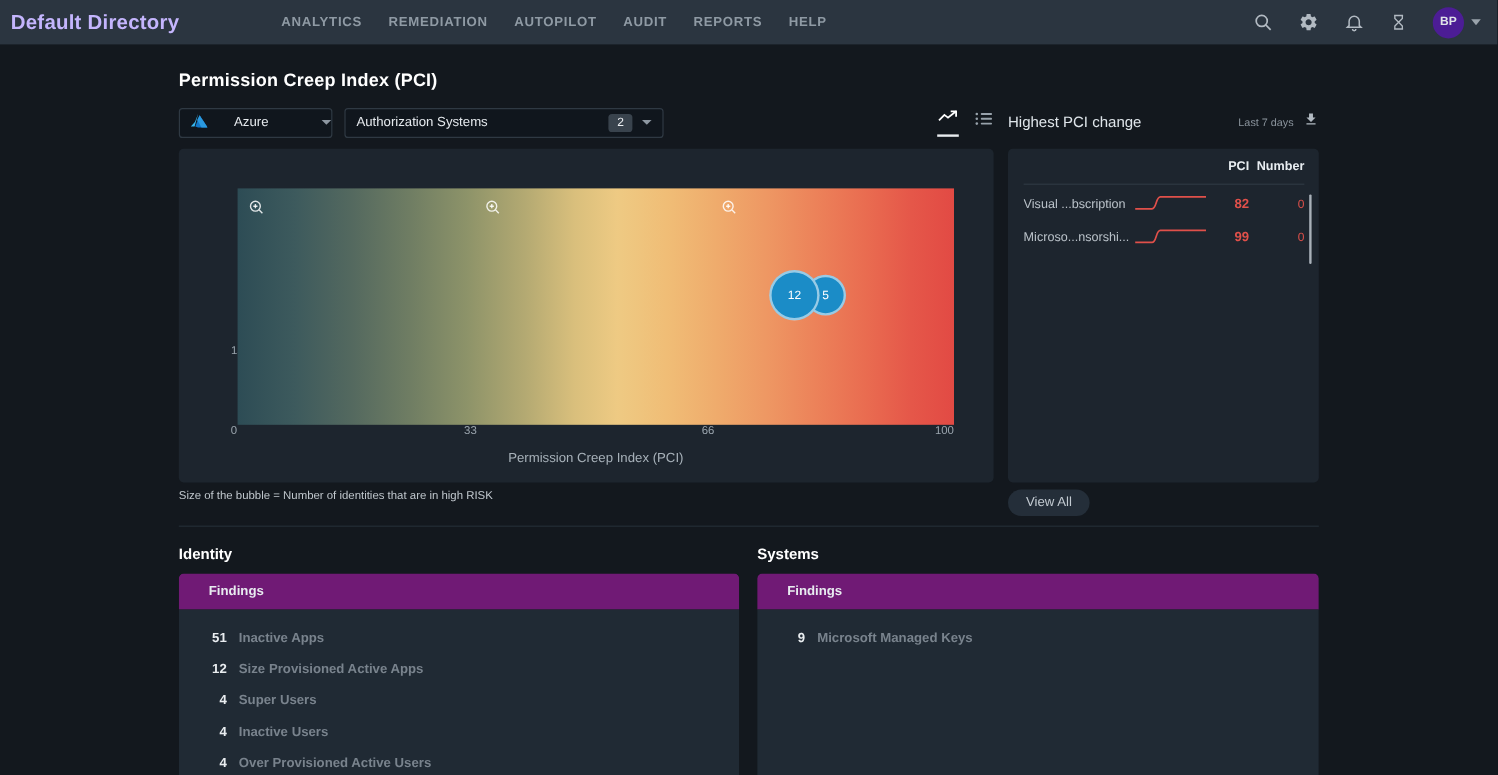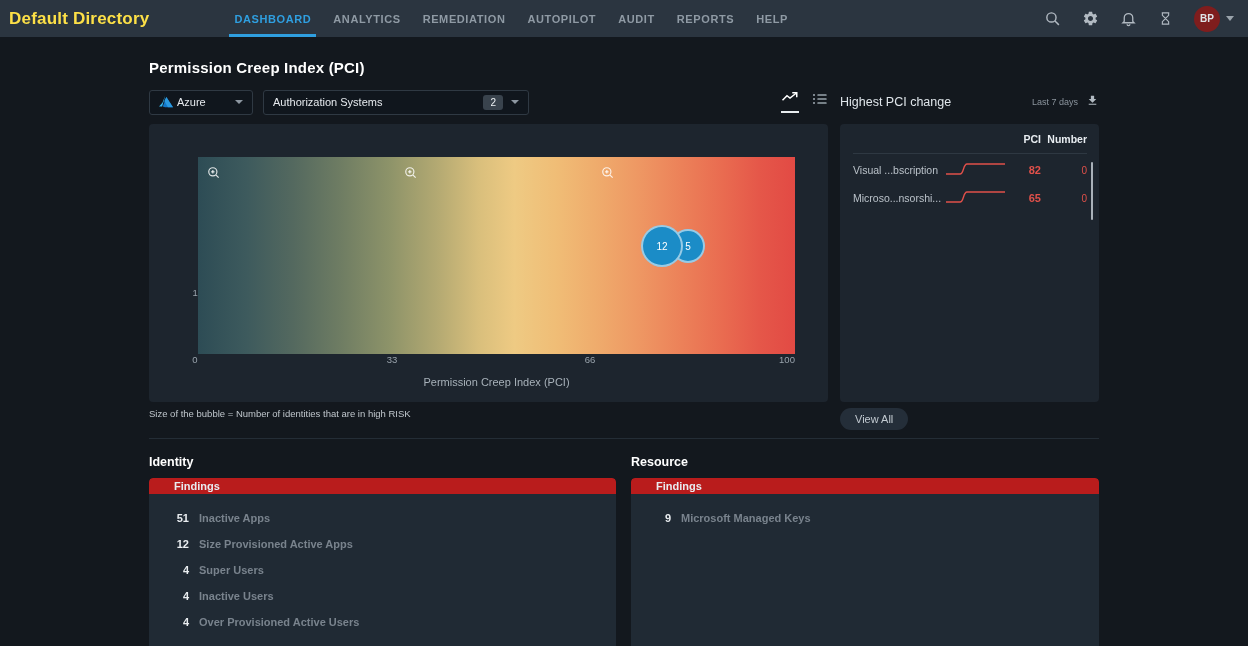--- a/index.html
+++ b/index.html
@@ -1,46 +1,46 @@
 <!DOCTYPE html>
 <html><head>
 <meta charset="utf-8">
 <style>
   * { margin:0; padding:0; box-sizing:border-box; }
   html,body { width:1248px; height:646px; overflow:hidden; background:#13181e;
     font-family:"Liberation Sans", sans-serif; -webkit-font-smoothing:antialiased; }
 
   
   .topbar { height:37px; background:#2b3540; display:flex; align-items:stretch; position:relative; }
-  .brand { color:#fde047; font-size:17px; font-weight:bold; align-self:center; padding-left:9px; letter-spacing:.2px; }
+  .brand { color:#c4b5fd; font-size:17px; font-weight:bold; align-self:center; padding-left:9px; letter-spacing:.2px; }
   .nav { display:flex; margin-left:74px; }
   .nav-item { display:flex; align-items:center; padding:0 11px; font-size:11px; font-weight:bold;
     letter-spacing:.6px; color:#8f9aa4; cursor:pointer; position:relative; }
   .nav-item.active { color:#2f9fe0; }
   .nav-item.active::after { content:""; position:absolute; left:6px; right:6px; bottom:0; height:3px; background:#2f9fe0; }
   .top-icons { margin-left:auto; display:flex; align-items:center; gap:21px; padding-right:14px; color:#b2bac2; }
   .top-icons svg { display:block; }
   .avatar-wrap { display:flex; align-items:center; gap:6px; }
-  .avatar { width:26px; height:26px; border-radius:50%; background:#7f1d1d; color:#dfe3e7;
+  .avatar { width:26px; height:26px; border-radius:50%; background:#4c1d95; color:#dfe3e7;
     font-size:10px; font-weight:bold; display:flex; align-items:center; justify-content:center; }
   .caret { width:0; height:0; border-left:4px solid transparent; border-right:4px solid transparent; border-top:5px solid #9aa3ab; }
 
   
   .content { width:950px; margin:0 auto; }
   .page-title { margin-top:22px; color:#fff; font-size:15px; font-weight:bold; letter-spacing:.2px; }
 
   .main-grid { display:flex; gap:12px; margin-top:13px; }
   .col-left { width:679px; }
   .col-right { width:280px; }
 
   
   .left-head { display:flex; align-items:center; height:26px; }
   .select { height:25px; background:#10161d; border:1px solid #2f3943; border-radius:3px;
     display:flex; align-items:center; font-size:11px; color:#e6eaee; cursor:pointer; }
-  .select.azure { width:104px; padding:0 9px; gap:4px; }
+  .select.azure { width:128px; padding:0 9px; gap:22px; }
   .select.auth { width:266px; padding:0 9px; margin-left:10px; }
   .select .spacer { flex:1; }
   .badge { background:#39434d; color:#eef1f4; font-size:10px; padding:2px 7px; border-radius:3px; margin-right:8px; }
   .sel-caret { width:0; height:0; border-left:4px solid transparent; border-right:4px solid transparent; border-top:4px solid #8d97a1; }
   .chart-toggles { margin-left:auto; display:flex; align-items:center; gap:13px; }
   .toggle { color:#98a2ab; cursor:pointer; padding-bottom:2px; }
   .toggle.active { color:#fff; border-bottom:2px solid #e8ecef; }
 
   
   .chart-card { margin-top:9px; width:679px; height:278px; background:#1d252e; border-radius:4px; position:relative; }
@@ -77,34 +77,33 @@
     padding:5px 15px; border-radius:13px; cursor:pointer; }
 
   .divider { margin-top:8px; border-top:1px solid #242d36; }
 
   
   .sections { display:flex; gap:15px; margin-top:16px; }
   .section-left { width:467px; }
   .section-right { width:468px; }
   .section-title { color:#fff; font-size:12.5px; font-weight:bold; margin-bottom:9px; }
   .findings-card { border-radius:4px 4px 0 0; overflow:hidden; }
-  .findings-head { height:16px; background:#b91c1c; color:#e8ecf0; font-size:11px; font-weight:bold;
+  .findings-head { height:30px; background:#701a75; color:#e8ecf0; font-size:11px; font-weight:bold;
     display:flex; align-items:center; padding-left:25px; border-radius:4px 4px 0 0; }
   .findings-body { background:#202a34; height:170px; padding-top:11px; }
   .finding-row { display:flex; height:26px; align-items:center; font-size:11px; cursor:pointer; }
   .f-count { width:40px; text-align:right; color:#e9edf0; font-weight:bold; }
   .f-label { margin-left:10px; color:#79838d; font-weight:bold; }
 </style>
 </head>
 <body>
 
 <div class="topbar">
   <div class="brand">Default Directory</div>
   <div class="nav">
-    <div class="nav-item active">DASHBOARD</div>
     <div class="nav-item">ANALYTICS</div>
     <div class="nav-item">REMEDIATION</div>
     <div class="nav-item">AUTOPILOT</div>
     <div class="nav-item">AUDIT</div>
     <div class="nav-item">REPORTS</div>
     <div class="nav-item">HELP</div>
   </div>
   <div class="top-icons">
     <span>
       <svg width="17" height="17" viewBox="0 0 24 24" fill="none" stroke="currentColor" stroke-width="2">
@@ -252,21 +251,21 @@
           <span class="pci-change">0</span>
         </div>
 
         <div class="pci-row">
           <span class="pci-name">Microso...nsorshi...</span>
           <span class="spark">
             <svg width="66" height="18" viewBox="0 0 66 18" fill="none" stroke="#e0504a" stroke-width="1.4">
                 <path d="M3 15 h14 c4 0 3 -10 7 -10 h38"></path>
               </svg>
           </span>
-          <span class="pci-val">65</span>
+          <span class="pci-val">99</span>
           <span class="pci-change">0</span>
         </div>
 
         <div class="scrollbar"></div>
       </div>
 
       <span class="view-all">View All</span>
     </div>
   </div>
 
@@ -296,21 +295,21 @@
           </div>
           <div class="finding-row">
             <span class="f-count">4</span>
             <span class="f-label">Over Provisioned Active Users</span>
           </div>
         </div>
       </div>
     </div>
 
     <div class="section-right">
-      <div class="section-title">Resource</div>
+      <div class="section-title">Systems</div>
       <div class="findings-card">
         <div class="findings-head">Findings</div>
         <div class="findings-body">
           <div class="finding-row">
             <span class="f-count">9</span>
             <span class="f-label">Microsoft Managed Keys</span>
           </div>
         </div>
       </div>
     </div>

